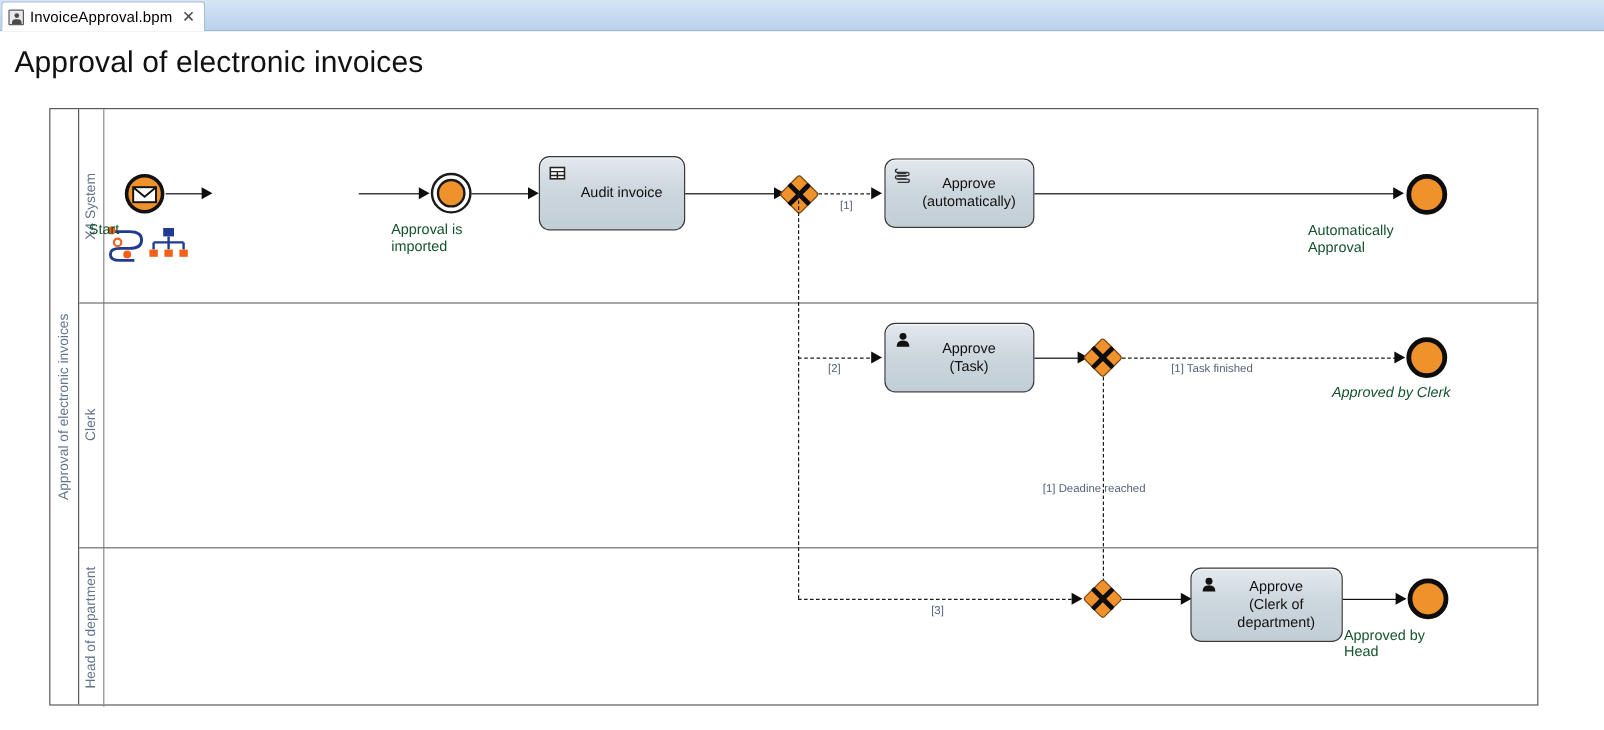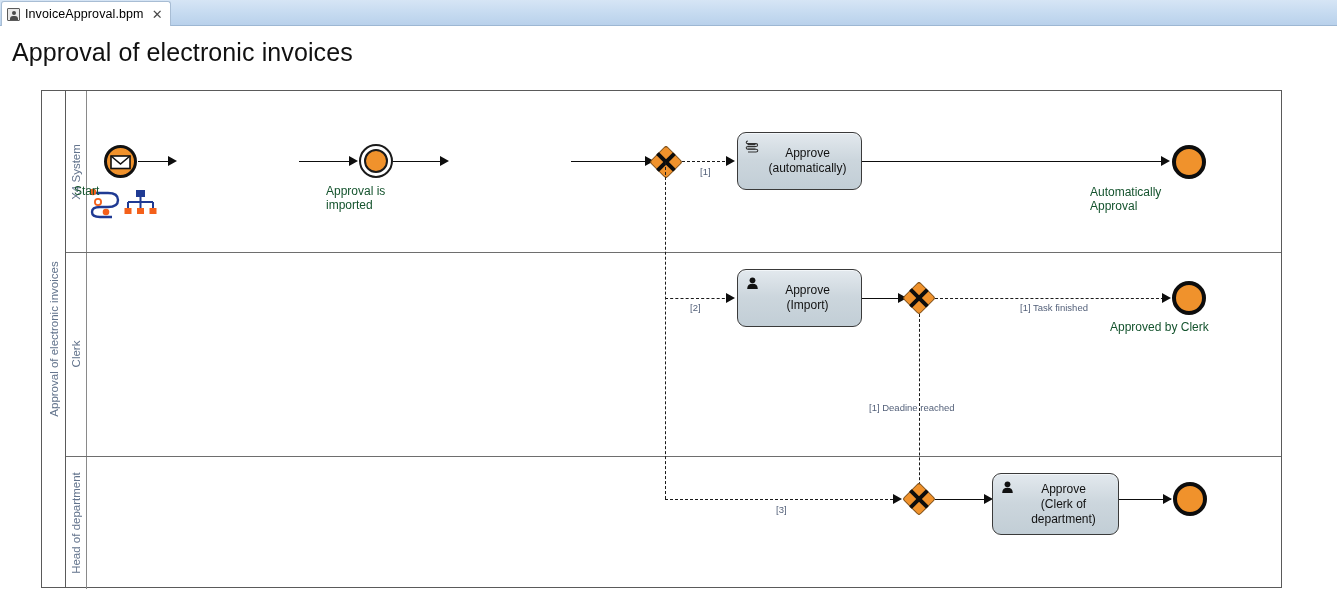--- a/index.html
+++ b/index.html
@@ -214,20 +214,27 @@
     <div class="inner"></div>
   </div>
   <div class="elabel" style="left:326px;top:114px;width:100px;">
     <span>Approval is</span><br>
     <span>imported</span>
   </div>
 
   <div class="hline" style="left:393px;top:91px;width:53px;"></div>
   <div class="arw" style="left:440px;top:86px;"></div>
 
+  <div class="task ind" style="left:449px;top:60px;width:122px;height:62px;">
+    <svg class="ticon" viewBox="0 0 15 15">
+      <rect x="1.6" y="2.6" width="11.8" height="9.4" fill="#fff" stroke="#222" stroke-width="1.3"></rect>
+      <path d="M1.6 6 H13.4 M1.6 9.2 H13.4 M7.5 6 V12" stroke="#222" stroke-width="1.2" fill="none"></path>
+    </svg>
+    <div class="tlabel">Audit invoice</div>
+  </div>
 
   <div class="hline" style="left:571px;top:91px;width:80px;"></div>
   <div class="arw" style="left:645px;top:86px;"></div>
 
   <div class="gw" style="left:650px;top:76px;">
     <div class="dia"></div>
     <div class="x1"></div>
     <div class="x2"></div>
   </div>
 
@@ -262,39 +269,39 @@
   <div class="arw" style="left:726px;top:223px;"></div>
   <div class="flabel" style="left:690px;top:232px;">[2]</div>
 
   <div class="task ind" style="left:737px;top:199px;width:125px;height:58px;">
     <svg class="ticon" viewBox="0 0 15 15">
       <circle cx="7.5" cy="4.3" r="2.9" fill="#111"></circle>
       <path d="M2.2 13 Q2.2 7.8 7.5 7.8 Q12.8 7.8 12.8 13 Z" fill="#111"></path>
     </svg>
     <div class="tlabel">
       <span>Approve</span><br>
-      <span>(Import)</span>
+      <span>(Task)</span>
     </div>
   </div>
 
   <div class="hline" style="left:862px;top:228px;width:42px;"></div>
   <div class="arw" style="left:898px;top:223px;"></div>
 
   <div class="gw" style="left:903px;top:212px;">
     <div class="dia"></div>
     <div class="x1"></div>
     <div class="x2"></div>
   </div>
 
   <div class="hline d" style="left:935px;top:228px;width:234px;"></div>
   <div class="arw" style="left:1162px;top:223px;"></div>
-  <div class="flabel" style="left:1020px;top:232px;">[1] Task finished</div>
+  <div class="flabel" style="left:976px;top:232px;">[1] Task finished</div>
 
   <div class="event end" style="left:1172px;top:211px;width:34px;height:34px;"></div>
-  <div class="elabel" style="left:1110px;top:250px;width:160px;">Approved by Clerk</div>
+  <div class="elabel" style="left:1110px;top:250px;width:160px;font-style:italic;">Approved by Clerk</div>
 
   <div class="vline d" style="left:919px;top:244px;height:186px;"></div>
   <div class="arw dn" style="left:914px;top:420px;"></div>
   <div class="flabel" style="left:869px;top:332px;">[1] Deadine reached</div>
 
   <div class="hline d" style="left:665px;top:429px;width:233px;"></div>
   <div class="arw" style="left:893px;top:424px;"></div>
   <div class="flabel" style="left:776px;top:434px;">[3]</div>
 
   <div class="gw" style="left:903px;top:413px;">
@@ -315,14 +322,18 @@
       <span>Approve</span><br>
       <span>(Clerk of</span><br>
       <span>department)</span>
     </div>
   </div>
 
   <div class="hline" style="left:1119px;top:429px;width:52px;"></div>
   <div class="arw" style="left:1163px;top:424px;"></div>
 
   <div class="event end" style="left:1173px;top:412px;width:34px;height:34px;"></div>
+  <div class="elabel" style="left:1120px;top:452px;width:140px;">
+    <span>Approved by</span><br>
+    <span>Head</span>
+  </div>
 
 </div>
 
 </body></html>

